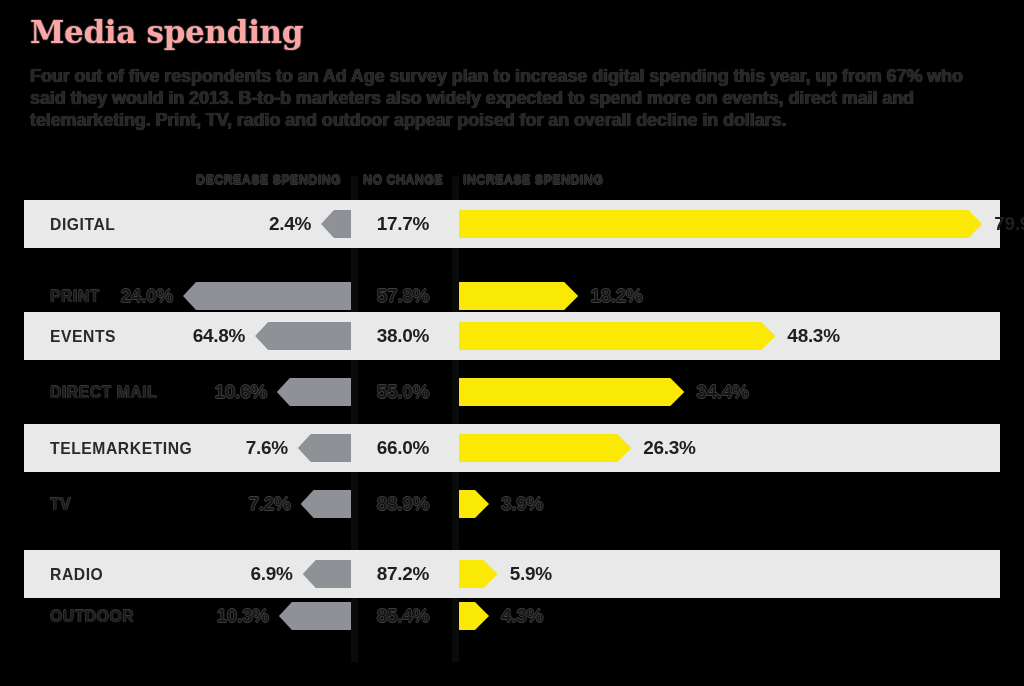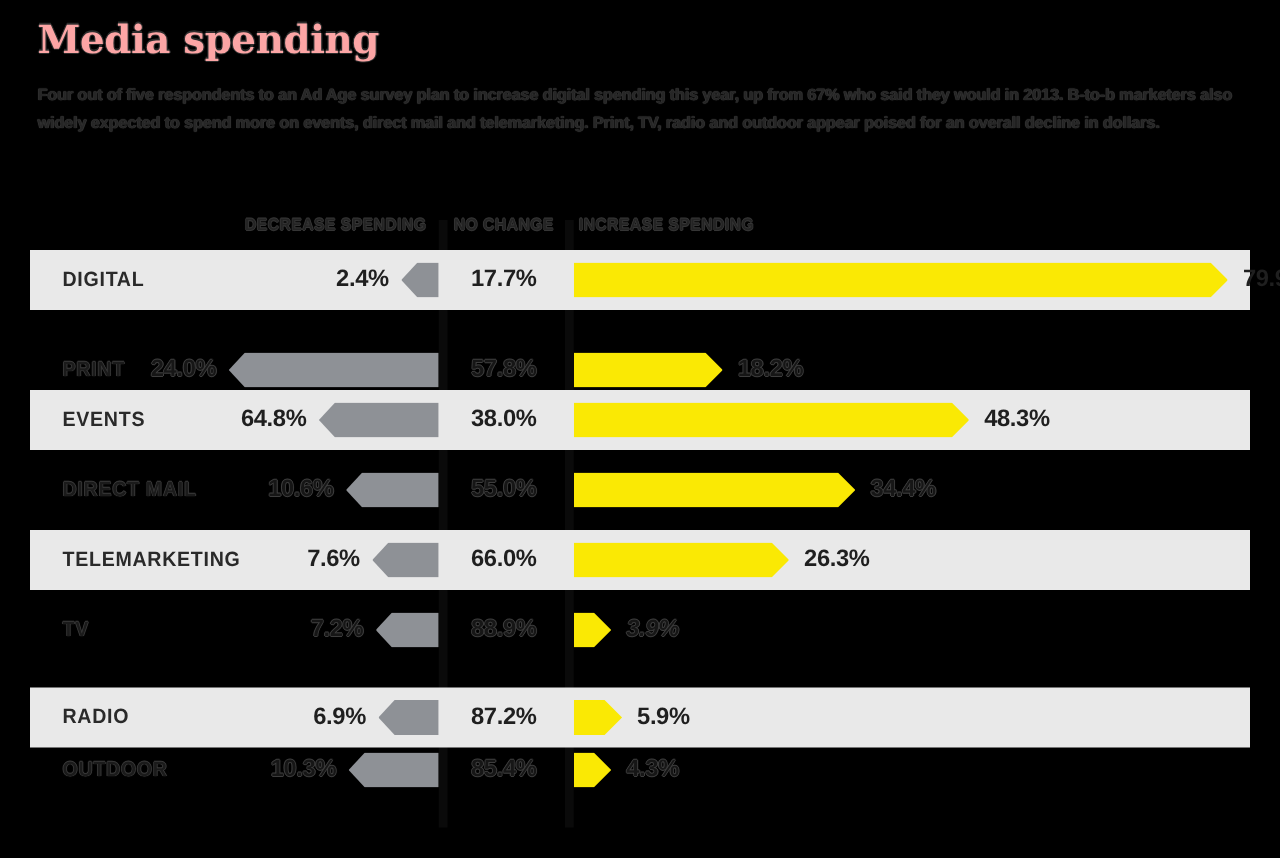--- a/index.html
+++ b/index.html
@@ -19,21 +19,21 @@
     font-size:31px;
     color:#fca5a5;
     letter-spacing:-0.3px;
     line-height:1.2;
     text-shadow:
       0 0 1px #3a3a3a, 1px 0 0 #2b2b2b, -1px 0 0 #2b2b2b,
       0 1px 0 #2b2b2b, 0 -1px 0 #2b2b2b;
   }
   #subtitle {
     margin-top:14px;
-    font-size:13px;
+    font-size:18px;
     line-height:22px;
     color:#262626;
     font-weight:600;
     letter-spacing:-0.1px;
     text-shadow:0 0 1px #3d3d3d, 0.5px 0 0 #303030, -0.5px 0 0 #303030;
     max-width:960px;
   }
 
   
   #chart { position:absolute; left:0; top:168px; width:1024px; height:500px; }
@@ -251,21 +251,21 @@
         <div class="row-label">TV</div>
         <div class="dec-wrap" style="right: 709.4px;">
           <div class="val val-dec">7.2%</div>
           <div class="bar-dec" style="width: 50.4px; right: -60.4px;"></div>
         </div>
         <div class="nc-cell">
           <div class="val val-nc">88.9%</div>
         </div>
         <div class="inc-wrap">
           <div class="bar-inc" style="width: 30px;"></div>
-          <div class="val val-inc" style="left: 42px; transform: translateY(-50%); font-style: italic;">3.9%</div>
+          <div class="val val-inc" style="left: 42px; transform: translateY(-50%);">3.9%</div>
         </div>
       </div>
       <div class="row light" style="top: 348px; margin-top: 34px;">
         <div class="row-label">RADIO</div>
         <div class="dec-wrap" style="right: 707.3px;">
           <div class="val val-dec">6.9%</div>
           <div class="bar-dec" style="width: 48.3px; right: -58.3px;"></div>
         </div>
         <div class="nc-cell">
           <div class="val val-nc">87.2%</div>

